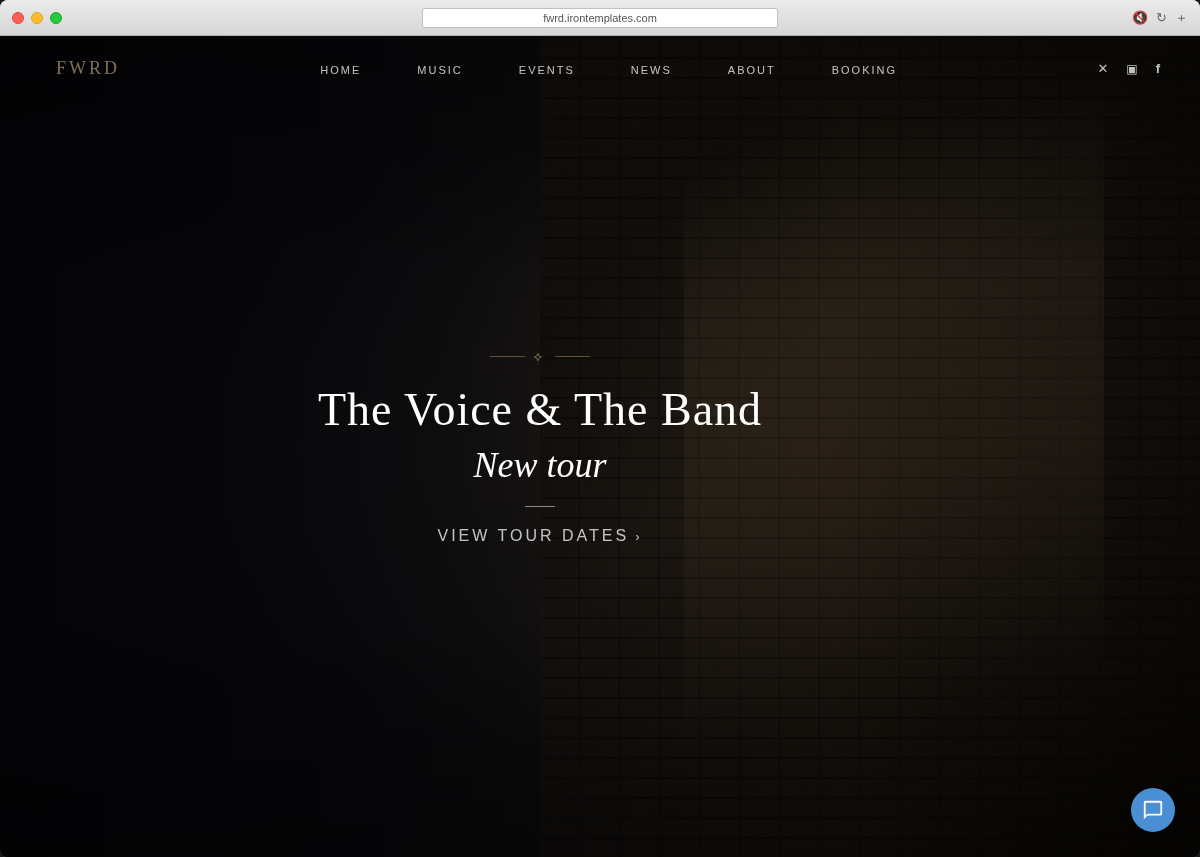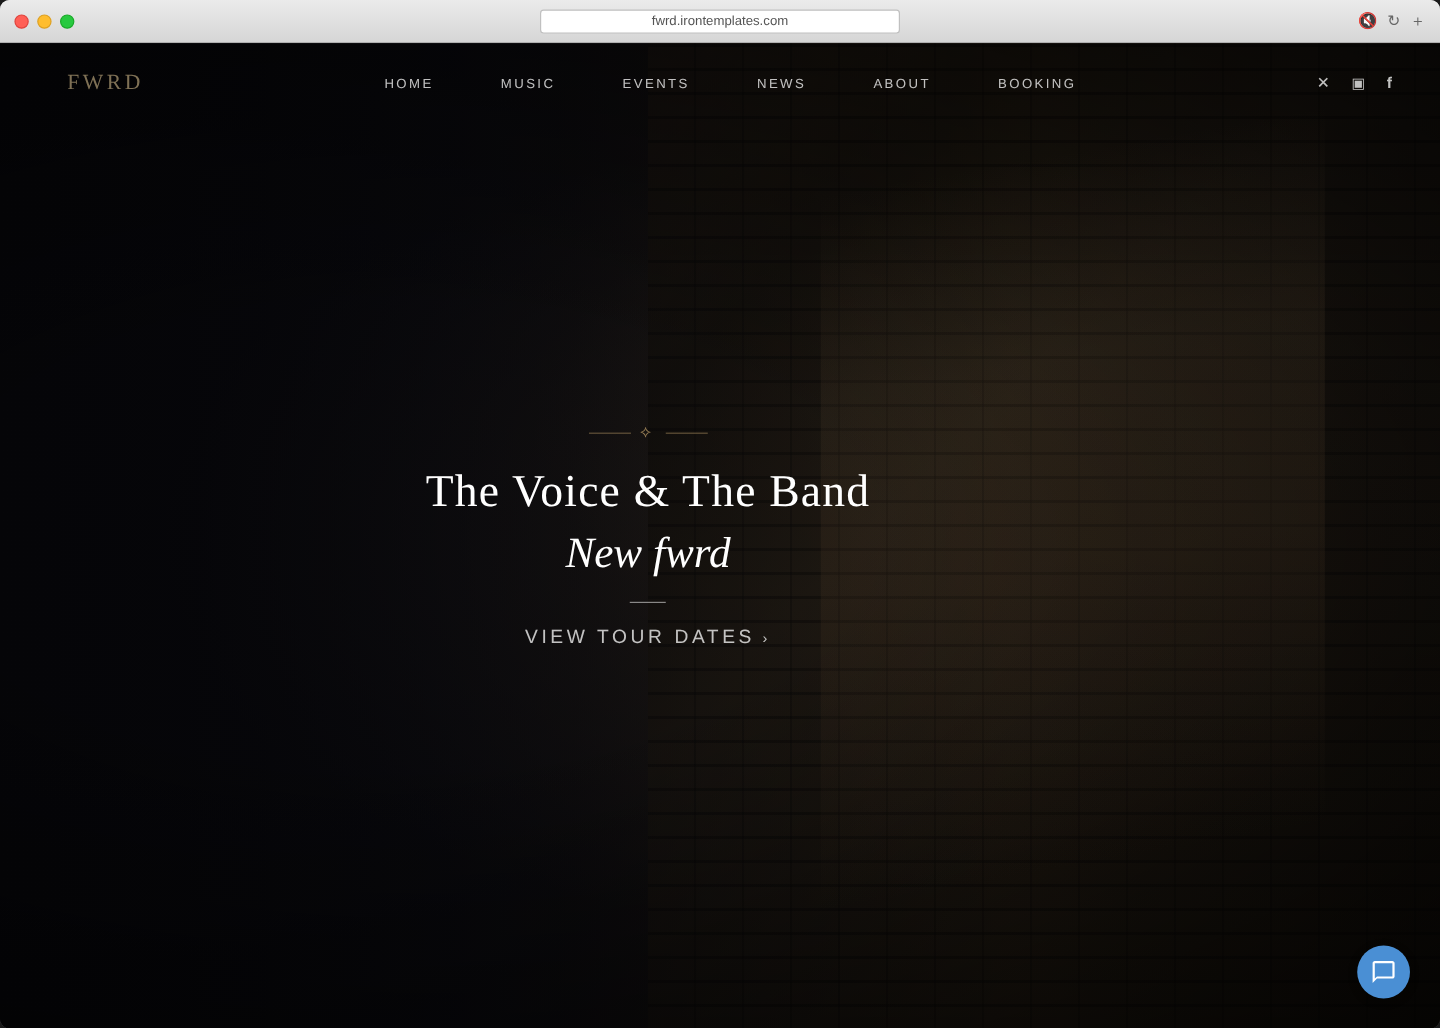--- a/index.html
+++ b/index.html
@@ -47,21 +47,21 @@
     }
 
     .traffic-light.close { background: #ff5f56; border: 1px solid #e0443e; }
     .traffic-light.minimize { background: #ffbd2e; border: 1px solid #dea123; }
     .traffic-light.maximize { background: #27c93f; border: 1px solid #1aab29; }
 
     .url-bar {
       position: absolute;
       left: 50%;
       transform: translateX(-50%);
-      width: 300px;
+      width: 356px;
       height: 20px;
       background: #fff;
       border-radius: 3px;
       border: 1px solid #c0c0c0;
       display: flex;
       align-items: center;
       justify-content: center;
     }
 
     .url-bar span {
@@ -236,21 +236,21 @@
       content: '';
       display: inline-block;
       width: 35px;
       height: 1px;
       background: rgba(180, 150, 100, 0.5);
       margin: 0 8px;
     }
 
     .hero-title {
       font-family: 'Georgia', serif;
-      font-size: 38px;
+      font-size: 46px;
       color: #fff;
       font-weight: normal;
       letter-spacing: 1px;
       margin-bottom: 8px;
       white-space: nowrap;
     }
 
     .hero-subtitle {
       font-family: 'Georgia', serif;
       font-size: 36px;
@@ -364,21 +364,21 @@
         <a href="#" style="font-family: sans-serif; font-size:12px; color:rgba(255,255,255,0.75);">▣</a>
         <a href="#" style="font-family: sans-serif; font-size:13px; color:rgba(255,255,255,0.75); font-weight:bold;">f</a>
       </div>
     </nav>
 
     <div class="hero-content">
       <div class="hero-ornament">
         <span>⟡</span>
       </div>
       <h1 class="hero-title">The Voice &amp; The Band</h1>
-      <h2 class="hero-subtitle">New fwrd</h2>
+      <h2 class="hero-subtitle">New tour</h2>
       <div class="hero-divider"></div>
       <a href="#" class="hero-cta">VIEW TOUR DATES</a>
     </div>
 
     <div class="chat-bubble">
       <svg viewBox="0 0 24 24">
         <path d="M20 2H4c-1.1 0-2 .9-2 2v18l4-4h14c1.1 0 2-.9 2-2V4c0-1.1-.9-2-2-2zm0 14H6l-2 2V4h16v12z"></path>
       </svg>
     </div>
 

